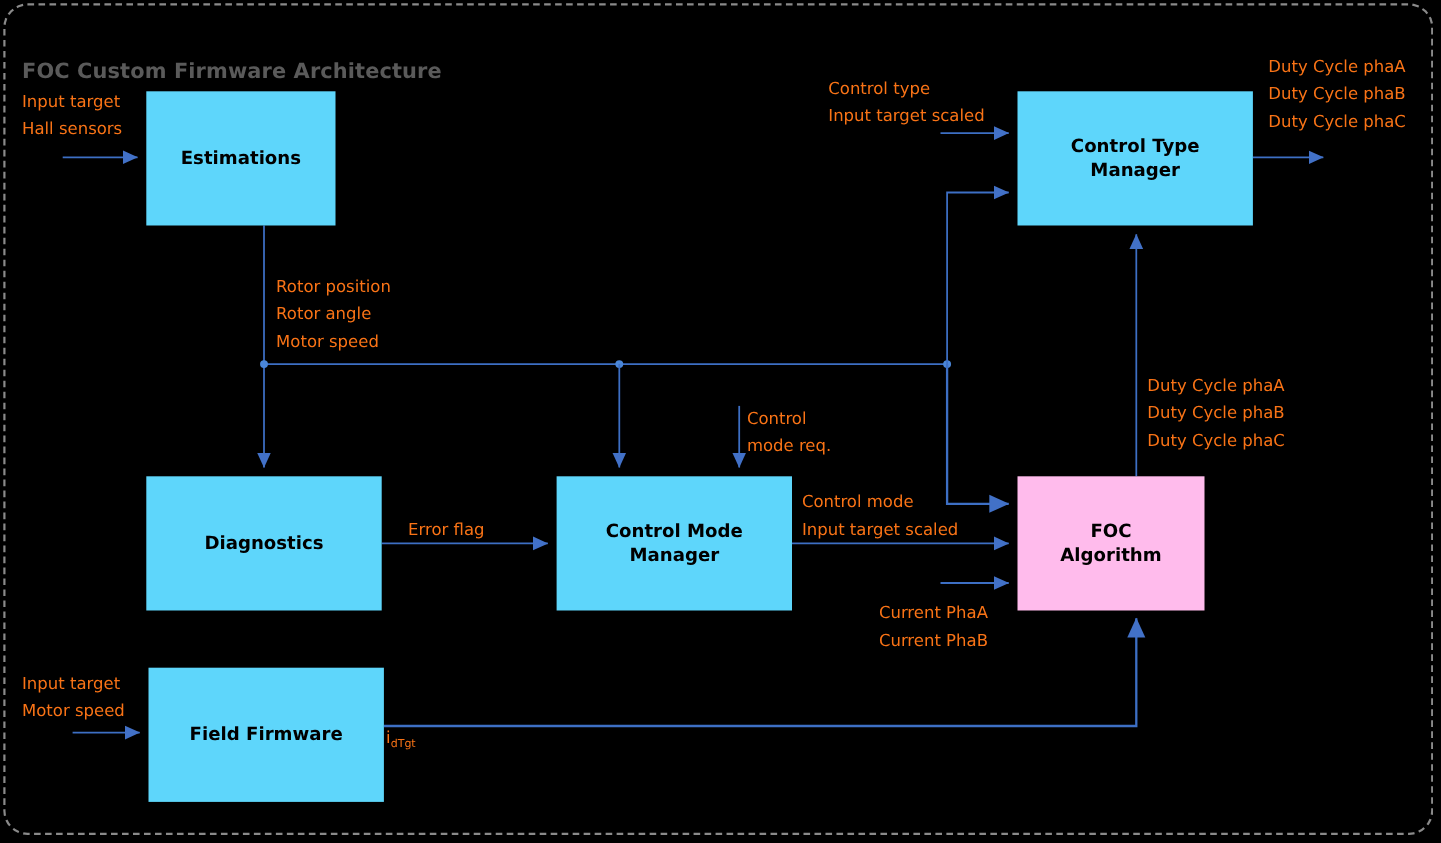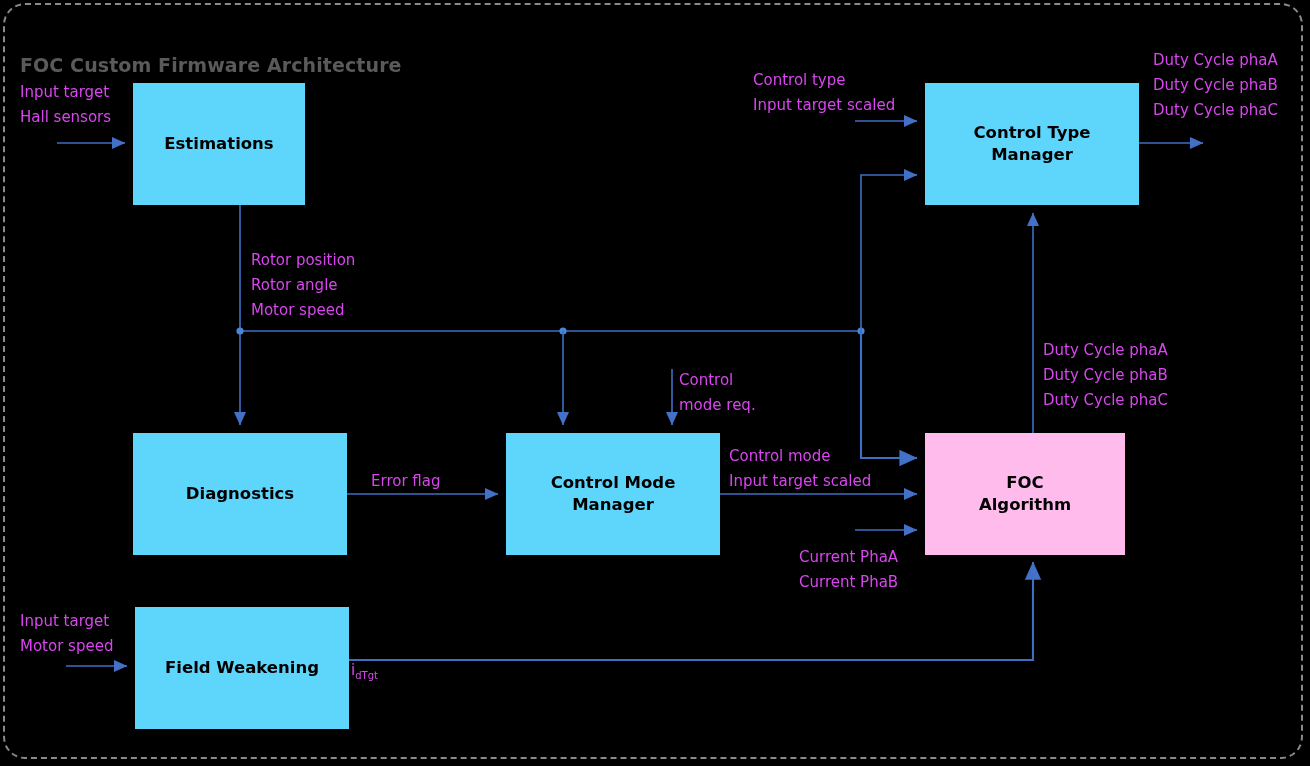--- a/index.html
+++ b/index.html
@@ -48,21 +48,21 @@
     font-weight: bold;
     font-size: 16.5px;
     line-height: 1.33;
     white-space: pre-line;
   }
   .blk.cyan { background: #5ed6fb; }
   .blk.pink { background: #ffbbec; }
 
   .lbl {
     position: absolute;
-    color: #d946ef;
+    color: #f97316;
     font-size: 15px;
     line-height: 25px;
     white-space: pre-line;
   }
 
   svg#wires {
     position: absolute;
     left: 0; top: 0;
     width: 1310px; height: 766px;
     pointer-events: none;
@@ -157,24 +157,24 @@
   <div class="blk cyan" style="left:133px;top:83px;width:172px;height:122px;">Estimations</div>
 
   <div class="blk cyan" style="left:925px;top:83px;width:214px;height:122px;">Control Type
 Manager</div>
 
   <div class="blk cyan" style="left:133px;top:433px;width:214px;height:122px;">Diagnostics</div>
 
   <div class="blk cyan" style="left:506px;top:433px;width:214px;height:122px;">Control Mode
 Manager</div>
 
-  <div class="blk pink" style="left:925px;top:433px;width:200px;height:122px;">FOC
+  <div class="blk pink" style="left:925px;top:433px;width:170px;height:122px;">FOC
 Algorithm</div>
 
-  <div class="blk cyan" style="left:135px;top:607px;width:214px;height:122px;">Field Weakening</div>
+  <div class="blk cyan" style="left:135px;top:607px;width:214px;height:122px;">Field Firmware</div>
 
   <div class="lbl" style="left:20px;top:80px;">Input target
 Hall sensors</div>
 
   <div class="lbl" style="left:251px;top:228px;margin-top:20px;">Rotor position
 Rotor angle
 Motor speed</div>
 
   <div class="lbl" style="left:753px;top:68px;">Control type
 Input target scaled</div>

